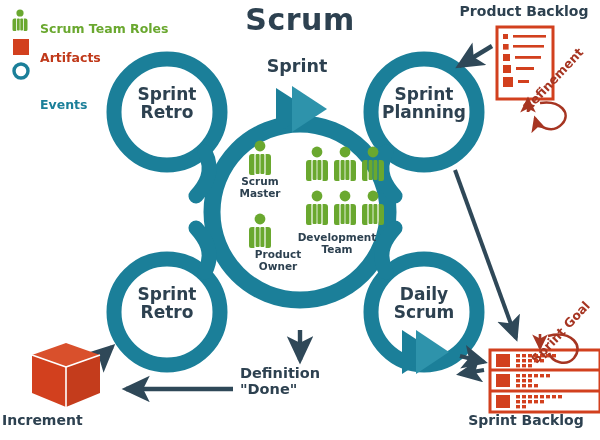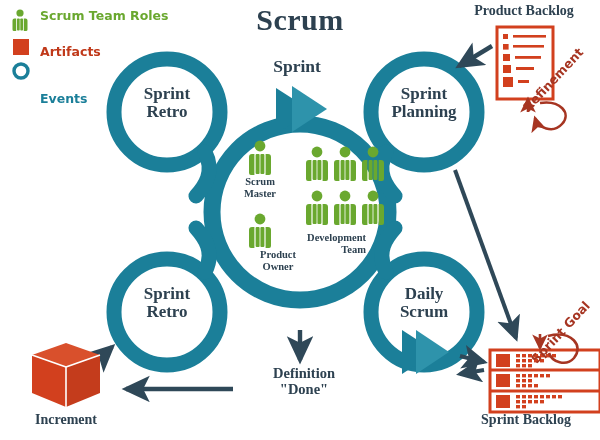--- a/index.html
+++ b/index.html
@@ -7,48 +7,48 @@
     width:600px;height:440px;
     background:#ffffff;
     font-family:"DejaVu Sans", sans-serif;
     overflow:hidden;
     position:relative;
   }
   .stage{position:absolute;left:0;top:0;width:600px;height:440px;}
   .svgroot{position:absolute;left:0;top:0;width:600px;height:440px;}
 
   
-  .lbl{position:absolute;color:#2d4150;font-weight:bold;line-height:1.06;font-family:Liberation Serif, serif;}
+  .lbl{position:absolute;color:#2d4150;font-weight:bold;line-height:1.06;}
 
   #title{left:0;top:4px;width:600px;text-align:center;font-size:30px;color:#2d4150;letter-spacing:.5px;}
   #sprint-word{left:237px;top:57px;width:120px;text-align:center;font-size:17.5px;}
 
   .circle-lbl{text-align:center;font-size:17px;color:#2d4150;}
   #lbl-retro{left:112px;top:85px;width:110px;}
   #lbl-planning{left:368px;top:85px;width:112px;}
   #lbl-review{left:112px;top:285px;width:110px;}
   #lbl-daily{left:368px;top:285px;width:112px;}
 
   .role-lbl{text-align:center;font-size:10.5px;color:#2d4150;font-weight:bold;line-height:1.12;}
   #lbl-sm{left:222px;top:176px;width:76px;}
   #lbl-po{left:240px;top:249px;width:76px;}
-  #lbl-dev{left:276px;top:232px;width:90px;text-align:right;}
+  #lbl-dev{left:292px;top:232px;width:90px;}
 
   #lbl-prodbacklog{left:448px;top:4px;width:152px;text-align:center;font-size:14px;}
   #lbl-sprintbacklog{left:452px;top:413px;width:148px;text-align:center;font-size:14px;}
-  #lbl-increment{left:2px;top:413px;width:128px;text-align:center;font-size:14px;}
-  #lbl-dod{left:240px;top:365px;width:128px;text-align:center;font-size:14.5px;line-height:1.12;}
+  #lbl-increment{left:2px;top:413px;width:128px;font-size:14px;}
+  #lbl-dod{left:240px;top:365px;width:128px;text-align:left;font-size:14.5px;line-height:1.12;}
 
   .rot-lbl{position:absolute;font-weight:bold;font-size:12.5px;color:#a63522;white-space:nowrap;}
   #lbl-refinement{left:520px;top:104px;transform:rotate(-47deg);transform-origin:left top;}
   #lbl-sprintgoal{left:528px;top:356px;transform:rotate(-47deg);transform-origin:left top;}
 
   #legend{position:absolute;left:8px;top:4px;width:190px;}
   .legend-row{position:relative;height:22px;}
-  .legend-row .legend-label{position:absolute;left:32px;top:4px;font-size:12.5px;font-weight:bold;}
+  .legend-row .legend-label{position:absolute;left:32px;top:17px;font-size:12.5px;font-weight:bold;}
 </style>
 </head>
 <body>
 
 <div class="stage">
 
   <svg class="svgroot" viewBox="0 0 600 440">
     <defs>
       <marker id="arrHead" markerWidth="7" markerHeight="7" refX="5.4" refY="3" orient="auto">
         <path d="M0,0 L6.4,3 L0,6 L1.5,3 Z" fill="#2f4858"></path>
@@ -254,21 +254,21 @@
     <circle cx="21" cy="71" r="7" fill="none" stroke="#1b7f99" stroke-width="3.4"></circle>
   </svg>
 
   <div class="lbl" id="title">Scrum</div>
   <div class="lbl" id="sprint-word">Sprint</div>
 
   <div id="legend">
     <div class="legend-row">
       <span class="legend-label" style="color:#6aa82f">Scrum Team Roles</span>
     </div>
-    <div class="legend-row" style="margin-top:14px">
+    <div class="legend-row" style="margin-top:7px">
       <span class="legend-label" style="color:#c0391a">Artifacts</span>
     </div>
     <div class="legend-row" style="margin-top:25px">
       <span class="legend-label" style="color:#1b7f99">Events</span>
     </div>
   </div>
 
   <div class="lbl circle-lbl" id="lbl-retro">
     <div>Sprint</div>
     <div>Retro</div>

